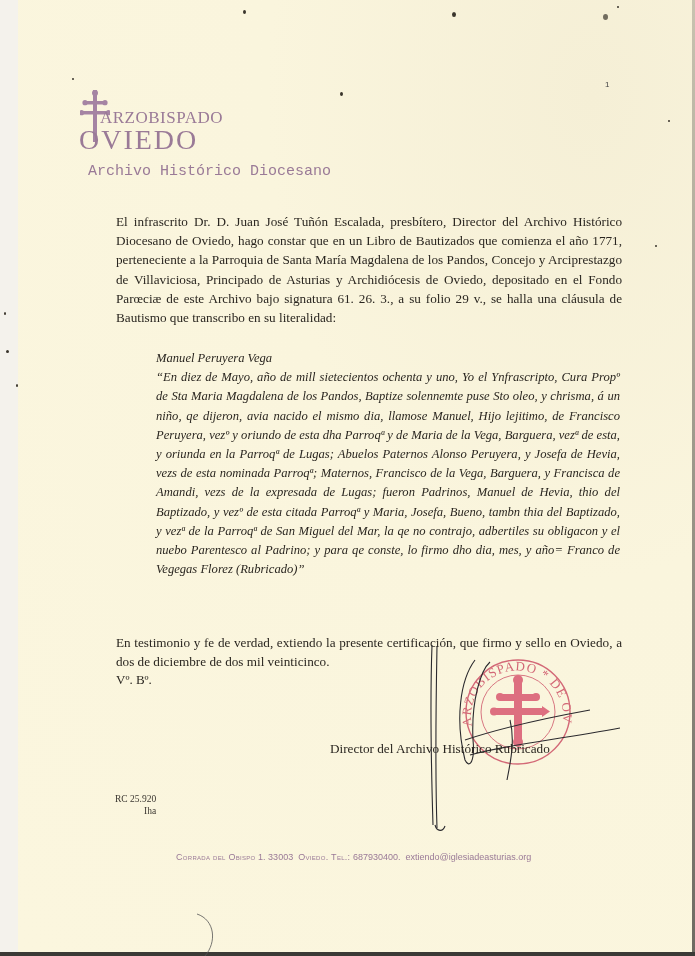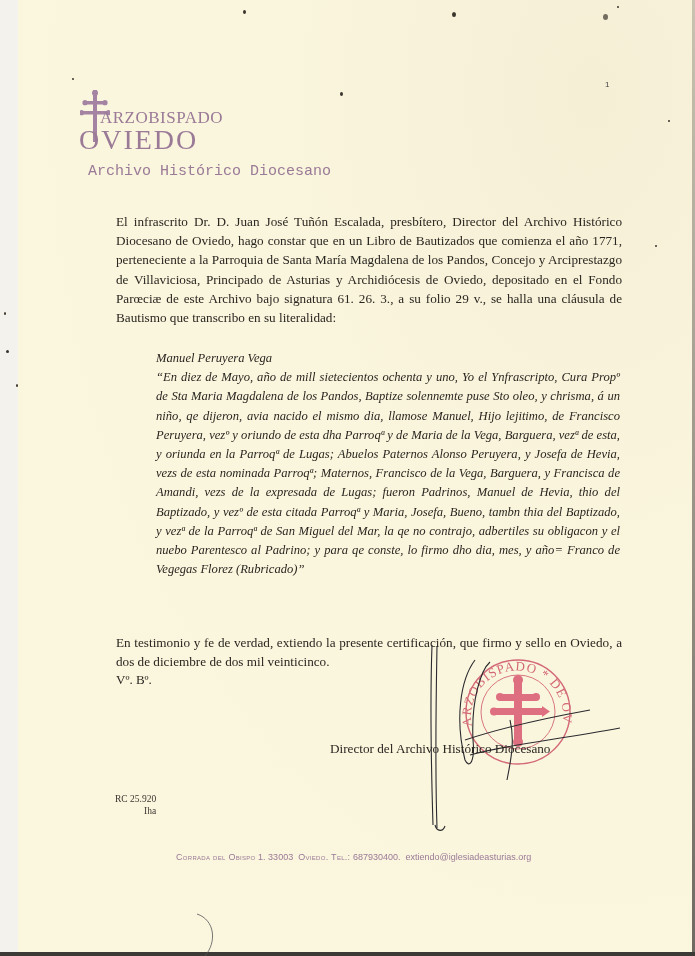--- a/index.html
+++ b/index.html
@@ -131,21 +131,21 @@
     <path d="M 22 6 C 21 60, 20 130, 22 188"></path>
     <path d="M 20 185 C 22 192, 28 192, 30 186"></path>
     <path d="M 60 20 C 45 40, 40 80, 50 120 C 55 130, 60 120, 58 100 C 56 60, 66 30, 75 22"></path>
     <path d="M 50 100 C 80 90, 120 80, 175 70"></path>
     <path d="M 55 115 C 90 105, 140 100, 205 88"></path>
     <path d="M 95 80 C 100 100, 96 120, 92 140"></path>
   </g>
 </svg>
 
 <div class="signature">
-  <div>Director del Archivo Histórico Diocesano</div>
+  <div>Director del Archivo Histórico Rubricado</div>
 </div>
 
 <div class="rc">
   <div>RC 25.920</div>
   <div>Iha</div>
 </div>
 
 <div class="footer">
   <span class="sc">Corrada del Obispo</span>
   <span>1. 33003</span>&nbsp;

